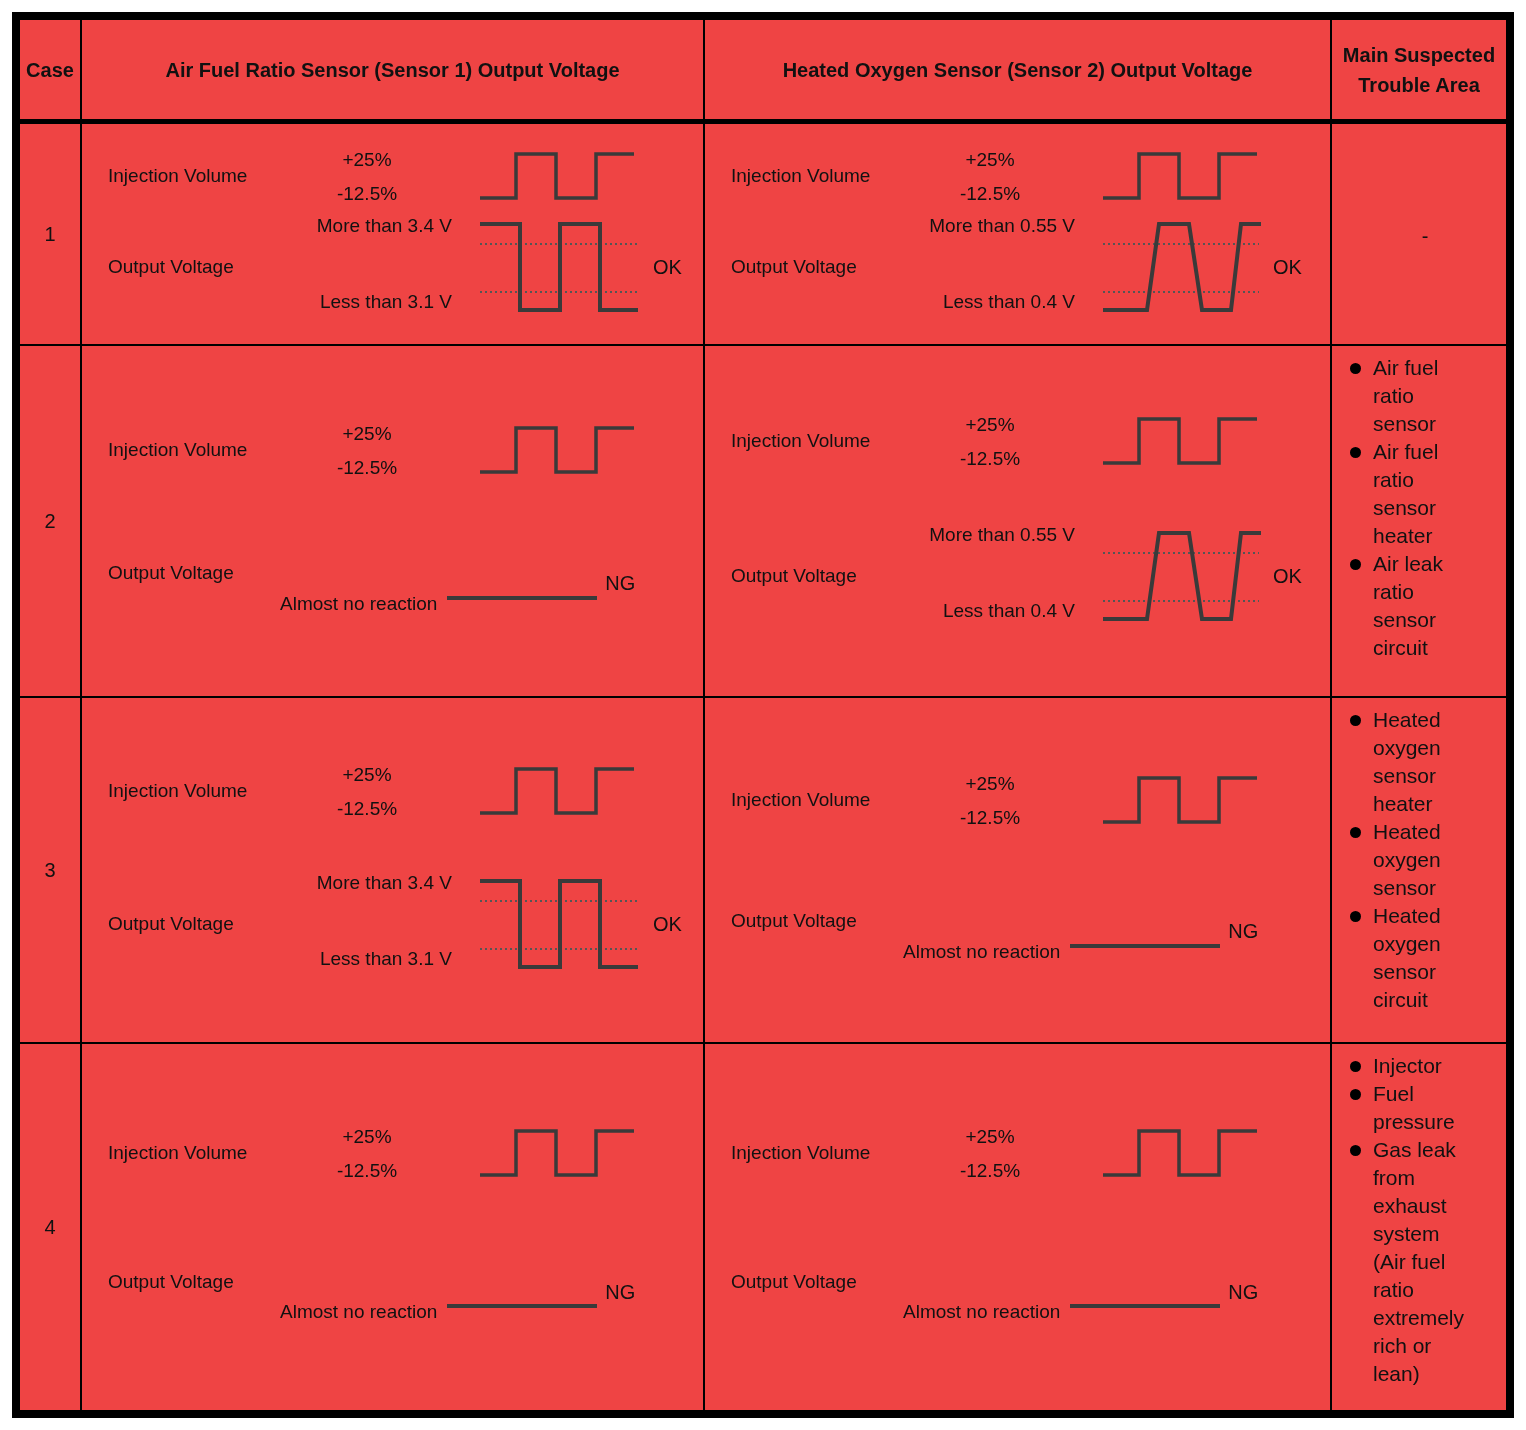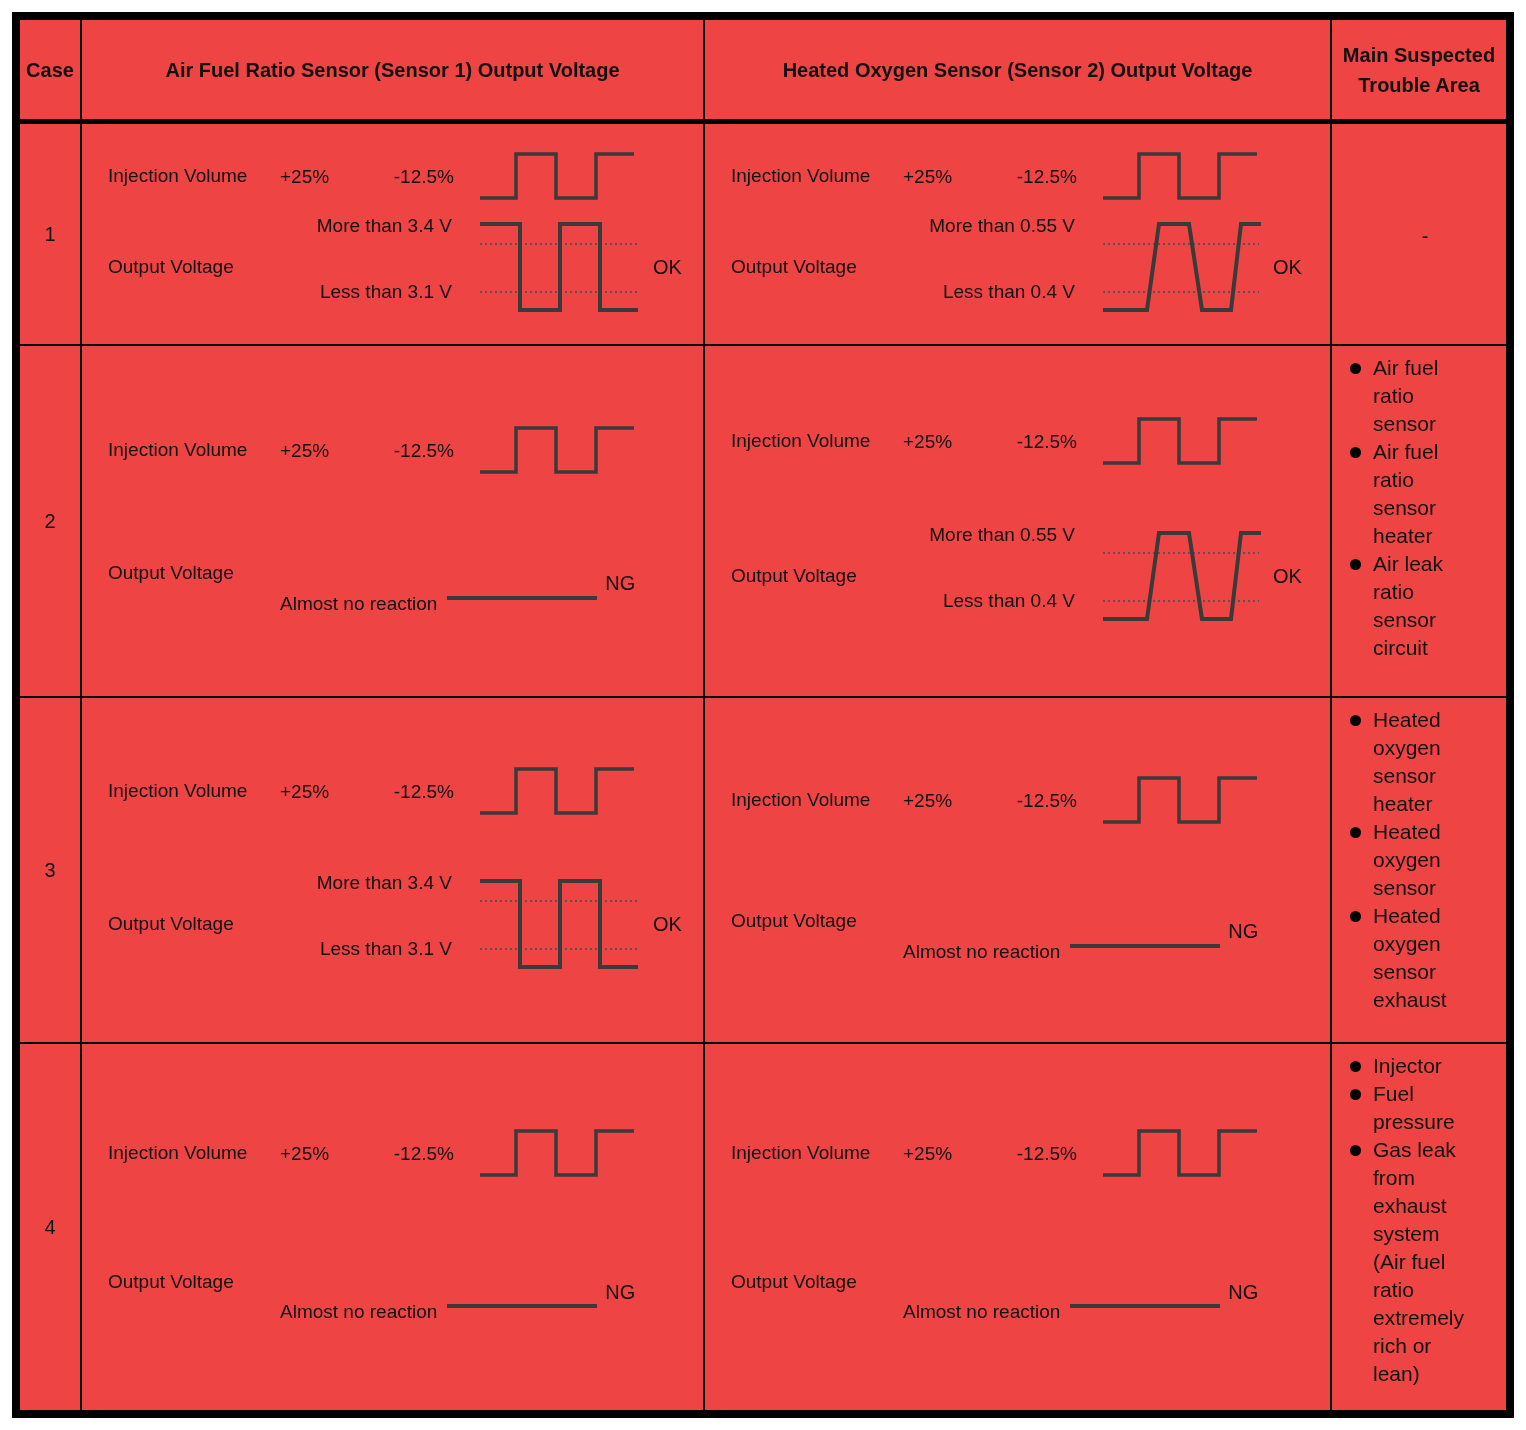--- a/index.html
+++ b/index.html
@@ -34,27 +34,27 @@
 
   
   .sensor-cell {
     display:flex; flex-direction:column; justify-content:space-evenly;
     padding:8px 4px 14px 14px; overflow:hidden;
   }
   .inj-row, .out-row { display:flex; align-items:center; }
   .row-label { width:172px; font-size:19px; flex:none;margin-left:12px; }
   .levels {
     width:198px; height:58px; flex:none;
-    display:flex; flex-direction:row; justify-content:space-between; align-items:center;
+    display:flex; flex-direction:column; justify-content:space-between; align-items:center;
     font-size:19px; padding:2px 24px 0 0;text-align:right;
   }
   .thresholds { width:198px; height:96px; flex:none; position:relative; font-size:19px; }
   .thr { position:absolute; right:26px; transform:translateY(-50%); white-space:nowrap; }
   .thr-hi { top:7px; }
-  .thr-lo { top:73px; }
+  .thr-lo { top:83px; }
   .inj-wave, .out-wave { flex:none; }
   .result { font-size:20px; margin-left:10px; }
 
   
   .out-flat { align-items:flex-start; }
   .out-flat .row-label { margin-top:16px; }
   .flat-group { display:flex; align-items:center; margin-top:46px; }
   .no-react { font-size:19px; white-space:nowrap; }
   .flat-line { width:150px; height:4px; background:#3a3a3a; margin-left:10px; transform:translateY(-6px); flex:none; }
   .flat-group .result { transform:translateY(-20px); margin-left:8px; }
@@ -255,21 +255,21 @@
     <div class="t-item">
       <span class="dot"></span>
       <span class="t-text">Heated oxygen sensor heater</span>
     </div>
     <div class="t-item">
       <span class="dot"></span>
       <span class="t-text">Heated oxygen sensor</span>
     </div>
     <div class="t-item">
       <span class="dot"></span>
-      <span class="t-text">Heated oxygen sensor exhaust</span>
+      <span class="t-text">Heated oxygen sensor circuit</span>
     </div>
   </div>
 
   <div class="cell case-cell last-row">4</div>
 
   <div class="cell sensor-cell last-row">
     <div class="inj-row">
       <span class="row-label">Injection Volume</span>
       <div class="levels">
         <span>+25%</span>

